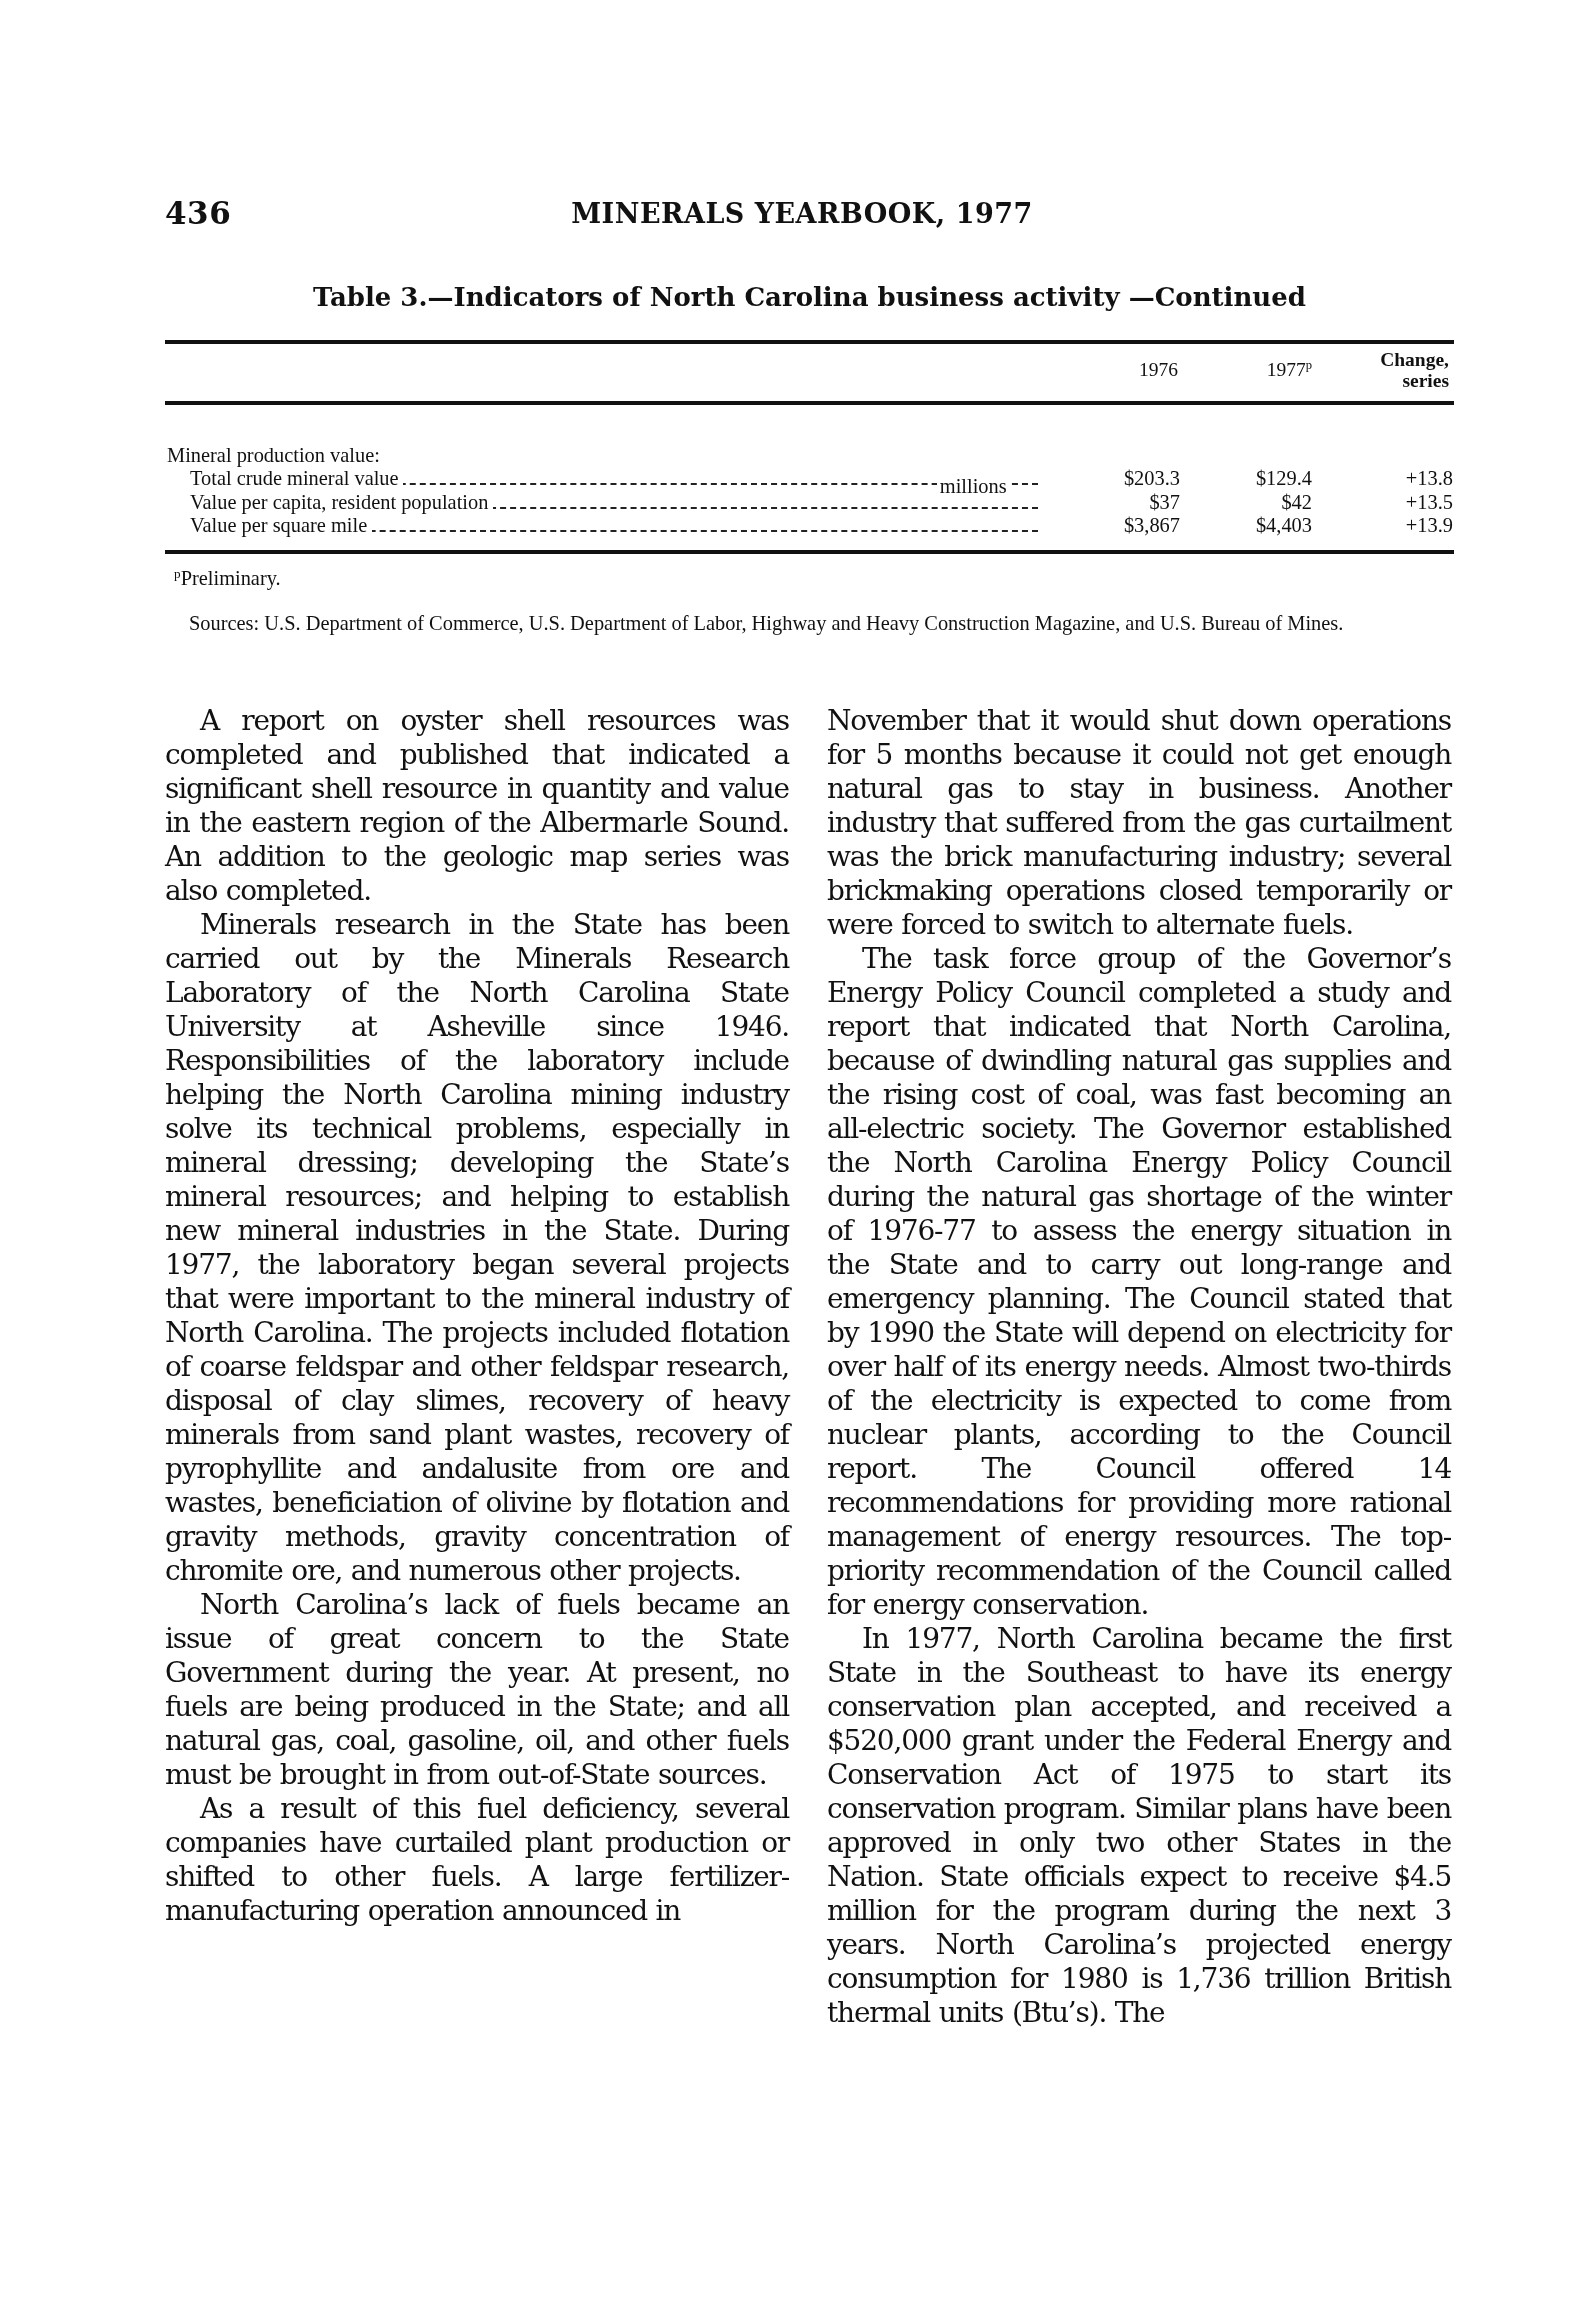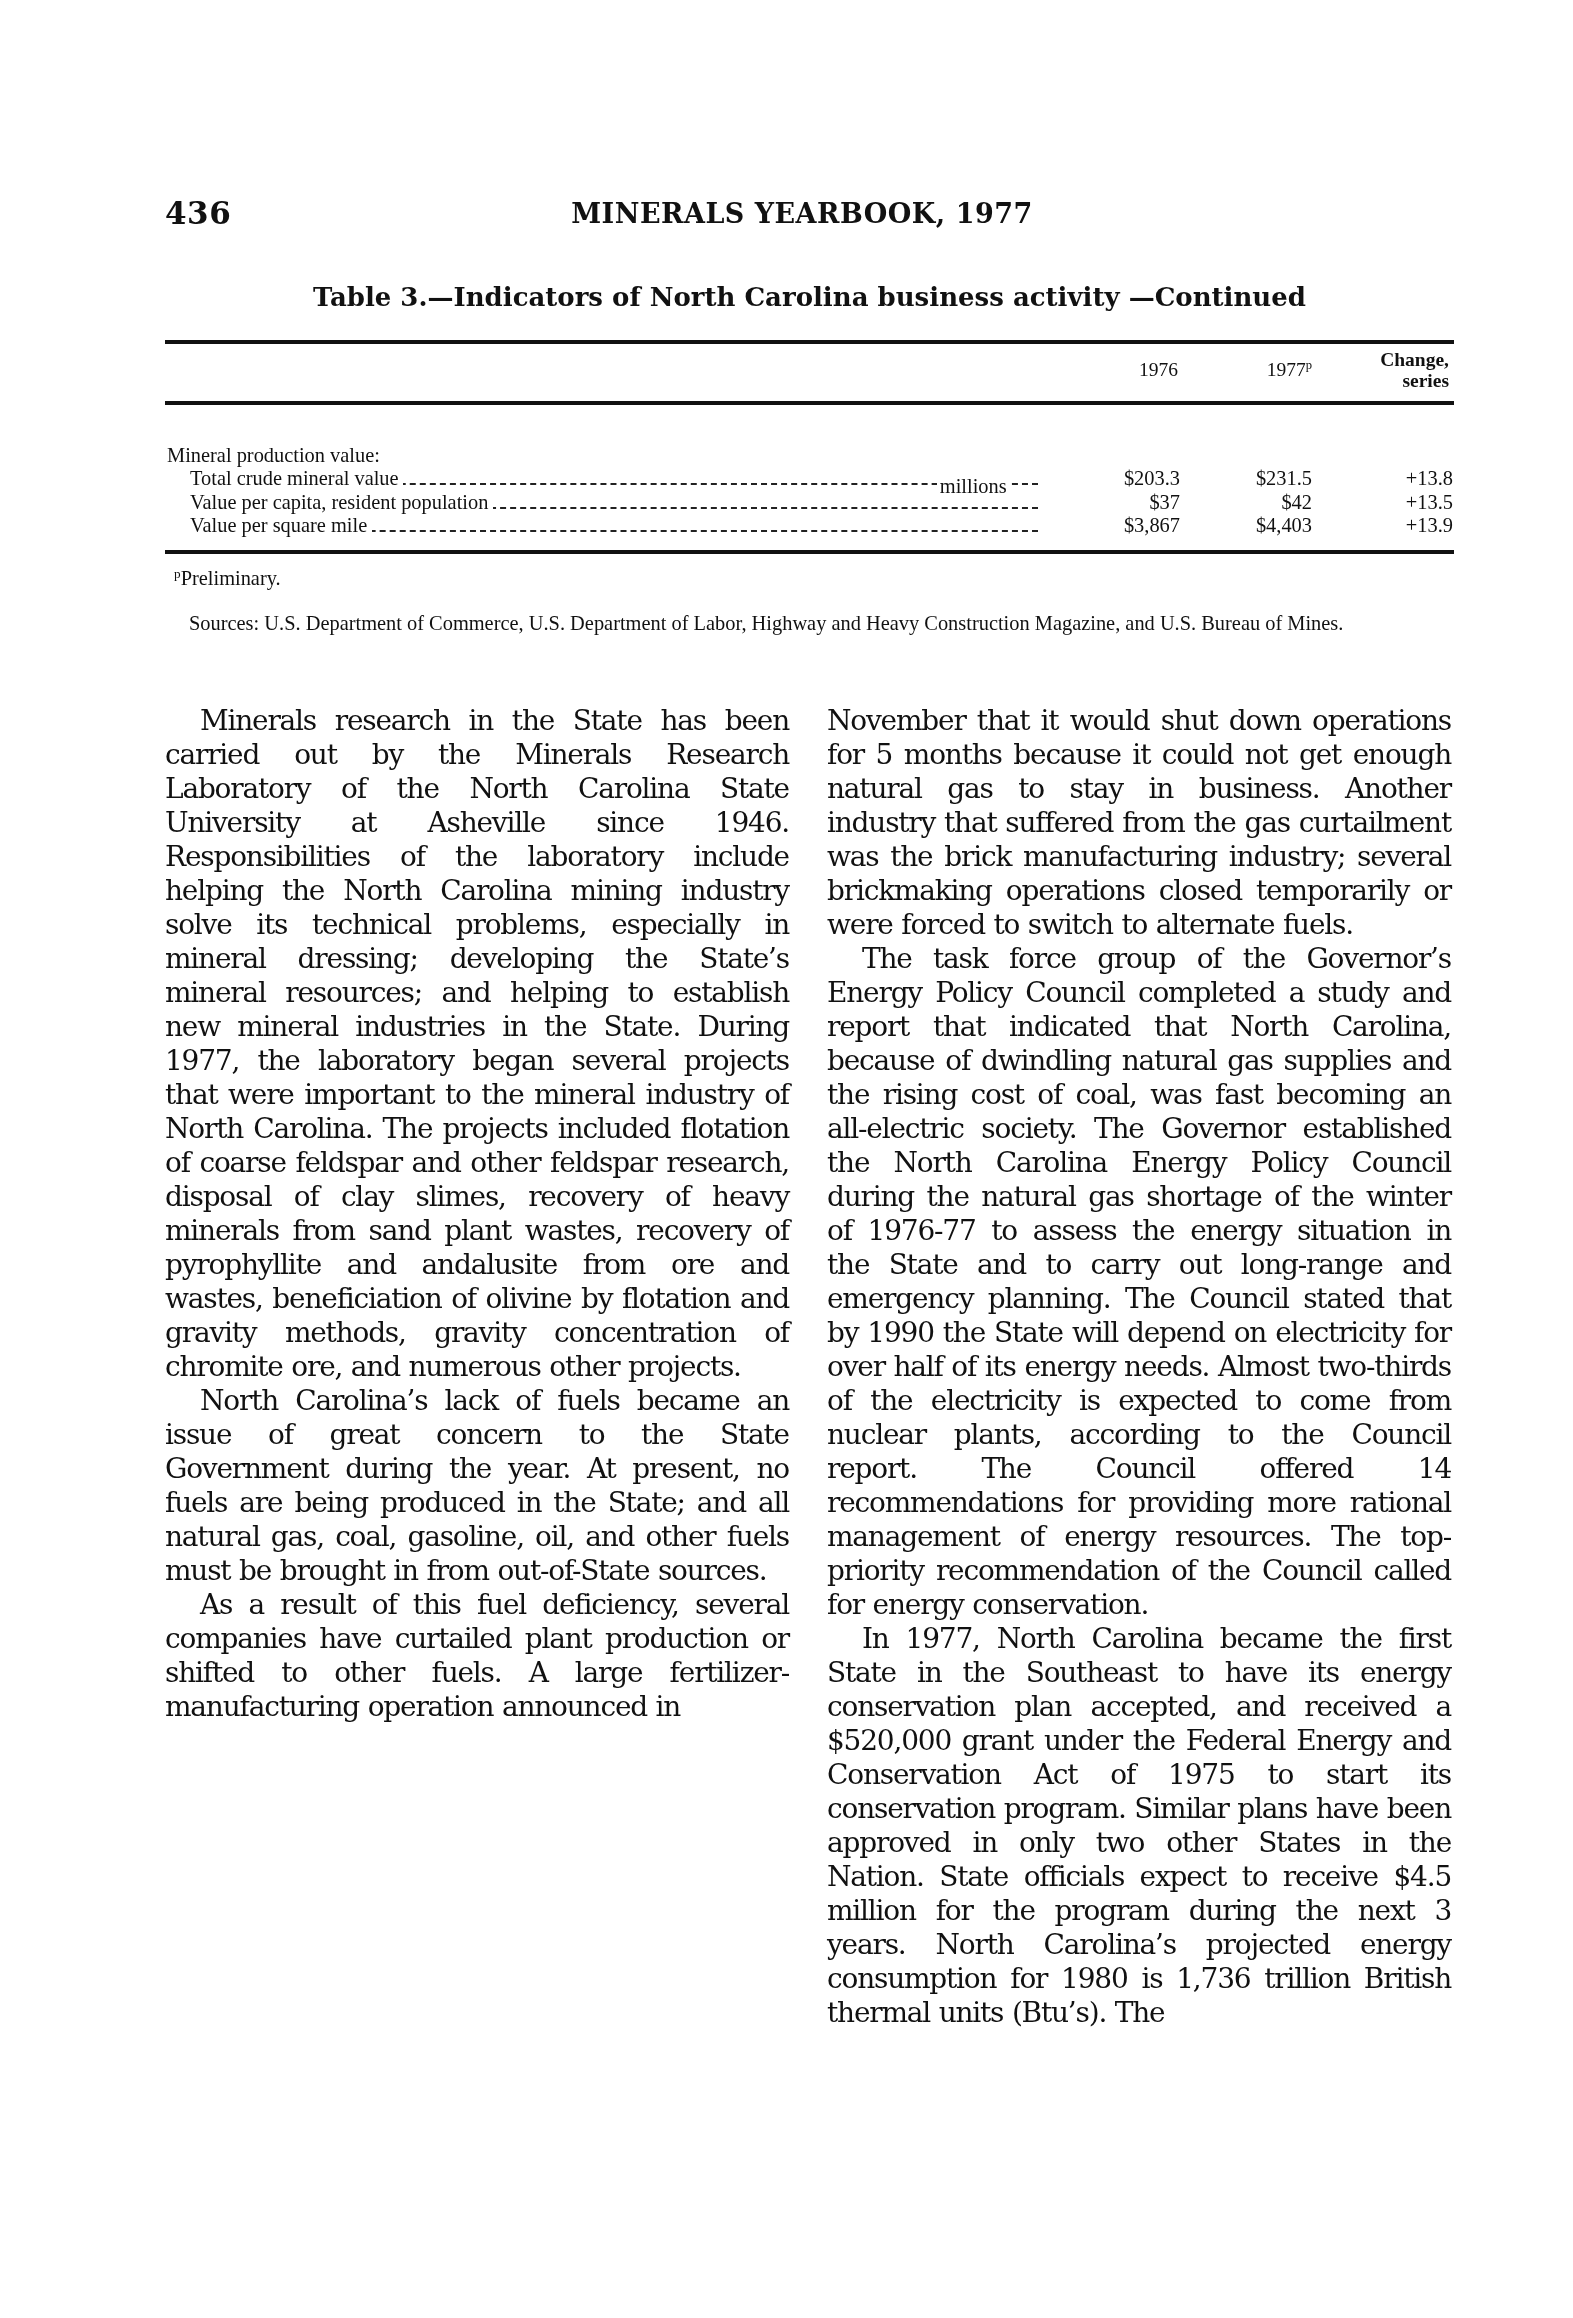--- a/index.html
+++ b/index.html
@@ -57,21 +57,21 @@
 
 <div id="rule-head" class="rule"></div>
 
 <div id="group-label" class="abs">Mineral production value:</div>
 
 <div id="row-0" class="row">
   <span class="leader"></span>
   <span class="label">Total crude mineral value</span>
   <span class="unit">millions</span>
   <span class="v1">$203.3</span>
-  <span class="v2">$231.5</span>
+  <span class="v2">$129.4</span>
   <span class="v3">+13.8</span>
 </div>
 <div id="row-1" class="row">
   <span class="leader"></span>
   <span class="label">Value per capita, resident population</span>
   <span class="v1">$37</span>
   <span class="v2">$42</span>
   <span class="v3">+13.5</span>
 </div>
 <div id="row-2" class="row">
@@ -81,20 +81,21 @@
   <span class="v2">$4,403</span>
   <span class="v3">+13.9</span>
 </div>
 
 <div id="rule-bottom" class="rule"></div>
 
 <div id="footnote-p" class="abs"><sup class="p">p</sup><span>Preliminary.</span></div>
 <div id="sources" class="abs">Sources: U.S. Department of Commerce, U.S. Department of Labor, Highway and Heavy Construction Magazine, and U.S. Bureau of Mines.</div>
 
 <div id="col-left" class="col">
+    <p class="indent"><span>A report on oyster shell resources was completed and published that indicated a significant shell resource in quantity and value in the eastern region of the Albermarle Sound. An addition to the geologic map series was also completed.</span></p>
     <p class="indent"><span>Minerals research in the State has been carried out by the Minerals Research Laboratory of the North Carolina State University at Asheville since 1946. Responsibilities of the laboratory include helping the North Carolina mining industry solve its technical problems, especially in mineral dressing; developing the State’s mineral resources; and helping to establish new mineral industries in the State. During 1977, the laboratory began several projects that were important to the mineral industry of North Carolina. The projects included flotation of coarse feldspar and other feldspar research, disposal of clay slimes, recovery of heavy minerals from sand plant wastes, recovery of pyrophyllite and andalusite from ore and wastes, beneficiation of olivine by flotation and gravity methods, gravity concentration of chromite ore, and numerous other projects.</span></p>
     <p class="indent"><span>North Carolina’s lack of fuels became an issue of great concern to the State Government during the year. At present, no fuels are being produced in the State; and all natural gas, coal, gasoline, oil, and other fuels must be brought in from out-of-State sources.</span></p>
     <p class="indent"><span>As a result of this fuel deficiency, several companies have curtailed plant production or shifted to other fuels. A large fertilizer-manufacturing operation announced in</span></p>
   </div>
 <div id="col-right" class="col">
     <p><span>November that it would shut down operations for 5 months because it could not get enough natural gas to stay in business. Another industry that suffered from the gas curtailment was the brick manufacturing industry; several brickmaking operations closed temporarily or were forced to switch to alternate fuels.</span></p>
     <p class="indent"><span>The task force group of the Governor’s Energy Policy Council completed a study and report that indicated that North Carolina, because of dwindling natural gas supplies and the rising cost of coal, was fast becoming an all-electric society. The Governor established the North Carolina Energy Policy Council during the natural gas shortage of the winter of 1976-77 to assess the energy situation in the State and to carry out long-range and emergency planning. The Council stated that by 1990 the State will depend on electricity for over half of its energy needs. Almost two-thirds of the electricity is expected to come from nuclear plants, according to the Council report. The Council offered 14 recommendations for providing more rational management of energy resources. The top-priority recommendation of the Council called for energy conservation.</span></p>
     <p class="indent"><span>In 1977, North Carolina became the first State in the Southeast to have its energy conservation plan accepted, and received a $520,000 grant under the Federal Energy and Conservation Act of 1975 to start its conservation program. Similar plans have been approved in only two other States in the Nation. State officials expect to receive $4.5 million for the program during the next 3 years. North Carolina’s projected energy consumption for 1980 is 1,736 trillion British thermal units (Btu’s). The</span></p>
   </div>
 

